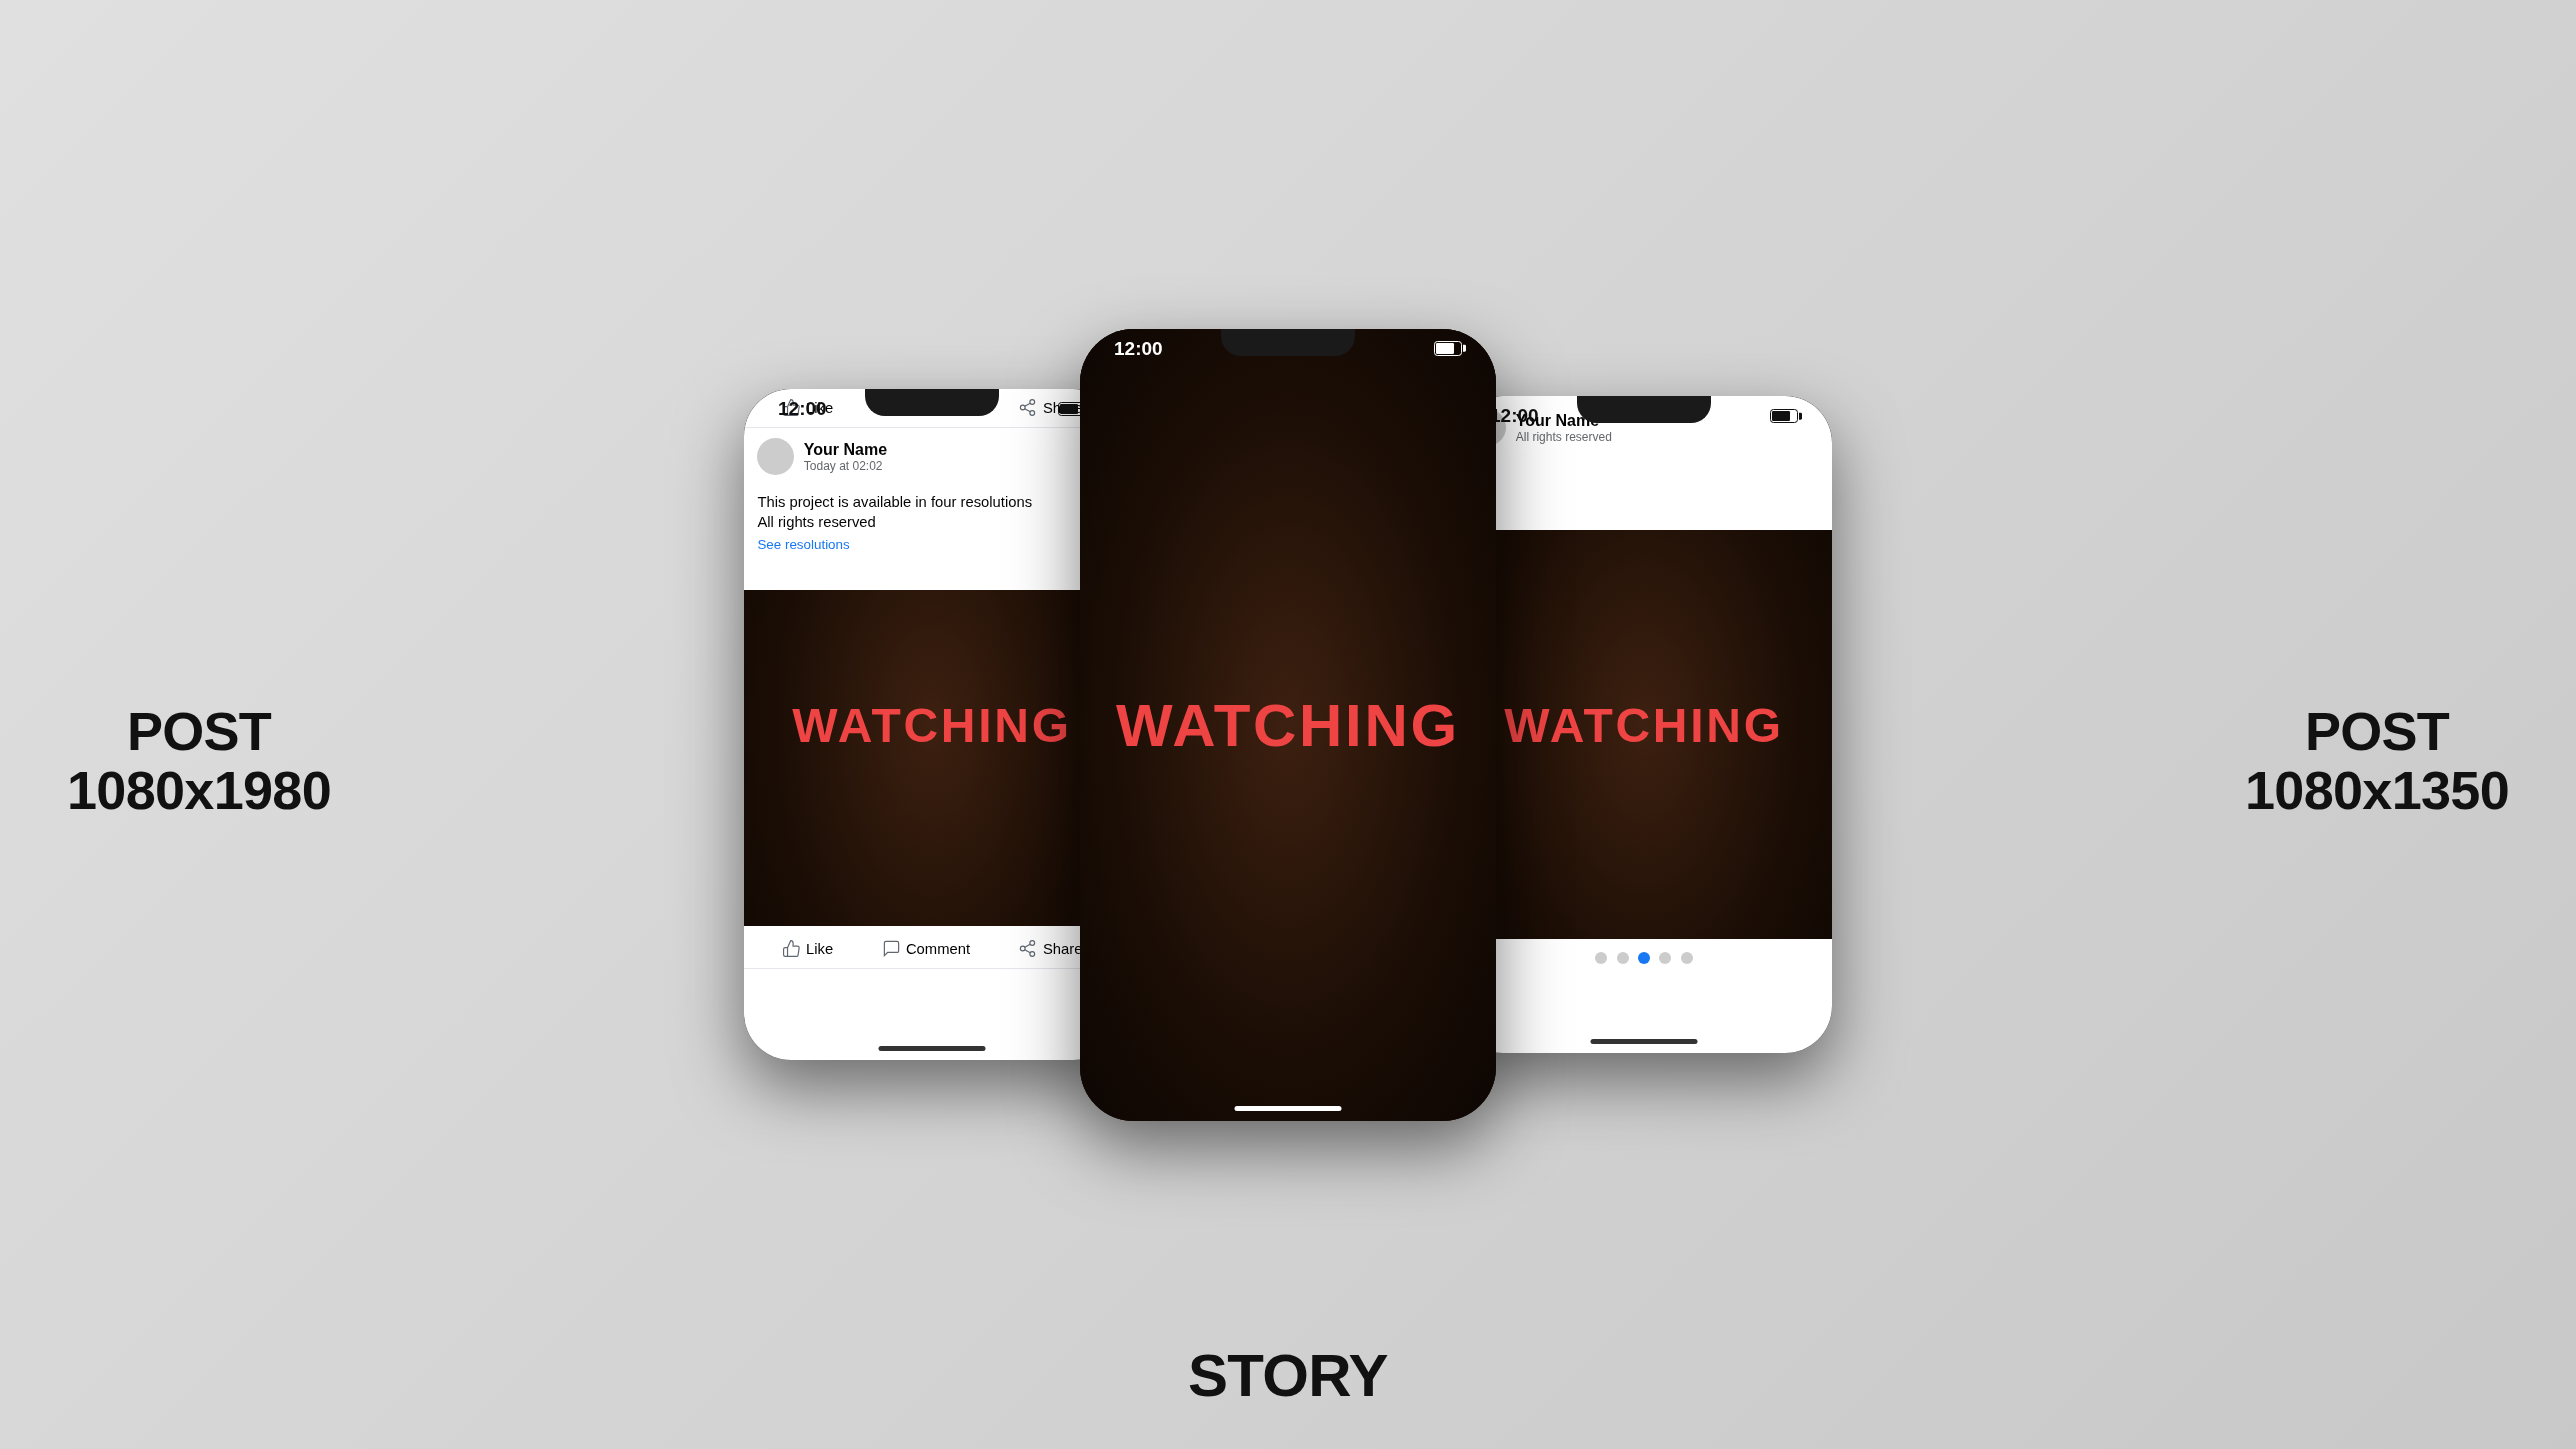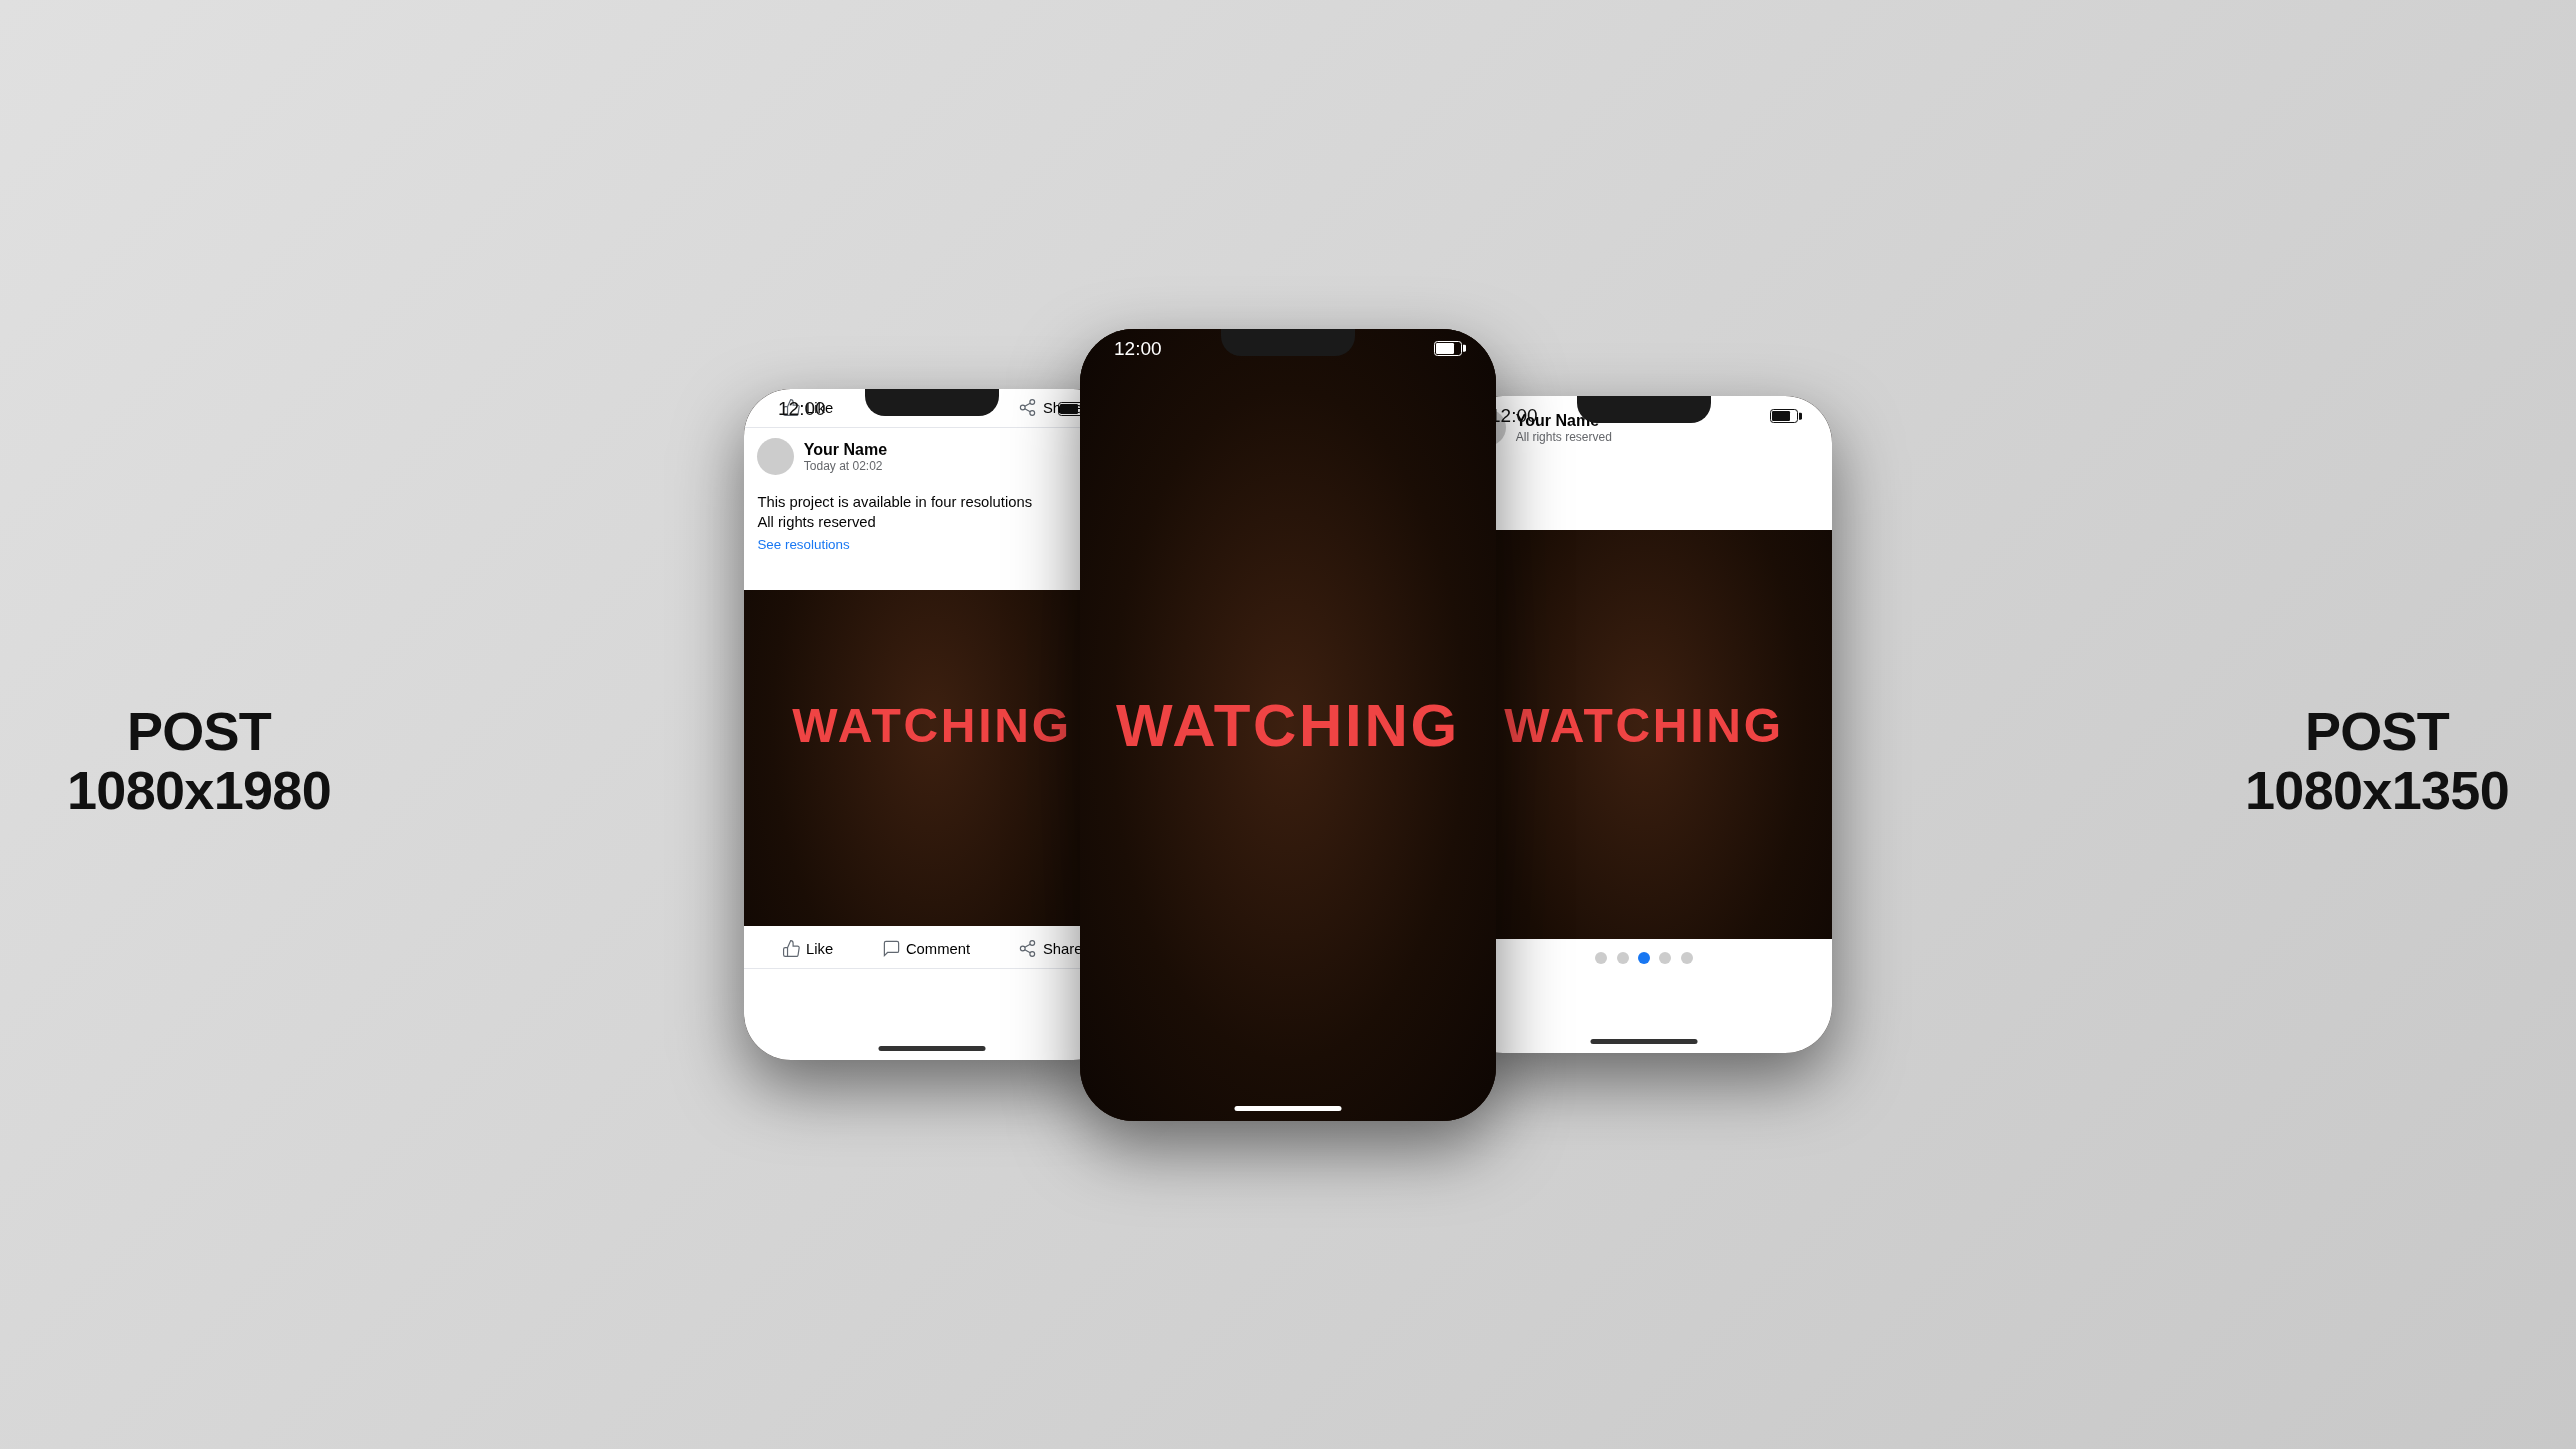--- a/index.html
+++ b/index.html
@@ -104,21 +104,21 @@
       height: 40px;
       display: flex;
       align-items: center;
       justify-content: space-between;
       padding: 0 34px;
       z-index: 9;
     }
 
     .status-bar .time {
       font-size: 19px;
-      font-weight: 400;
+      font-weight: 700;
       color: #111;
     }
 
     .status-bar .icons {
       display: flex;
       gap: 5.4px;
       align-items: center;
     }
 
     .battery-icon {
@@ -387,20 +387,21 @@
     <div>POST</div>
     <div>1080x1980</div>
   </div>
 
   <div class="side-label side-label-right">
     <div>POST</div>
     <div>1080x1350</div>
   </div>
 
   <div class="bottom-label">
+    <div>STORY</div>
   </div>
 
   <div class="phones-container">
 
     <div class="phone phone-left">
       <div class="phone-screen phone-screen-white">
 
         <div class="top-section">
 
           <div class="status-bar">

